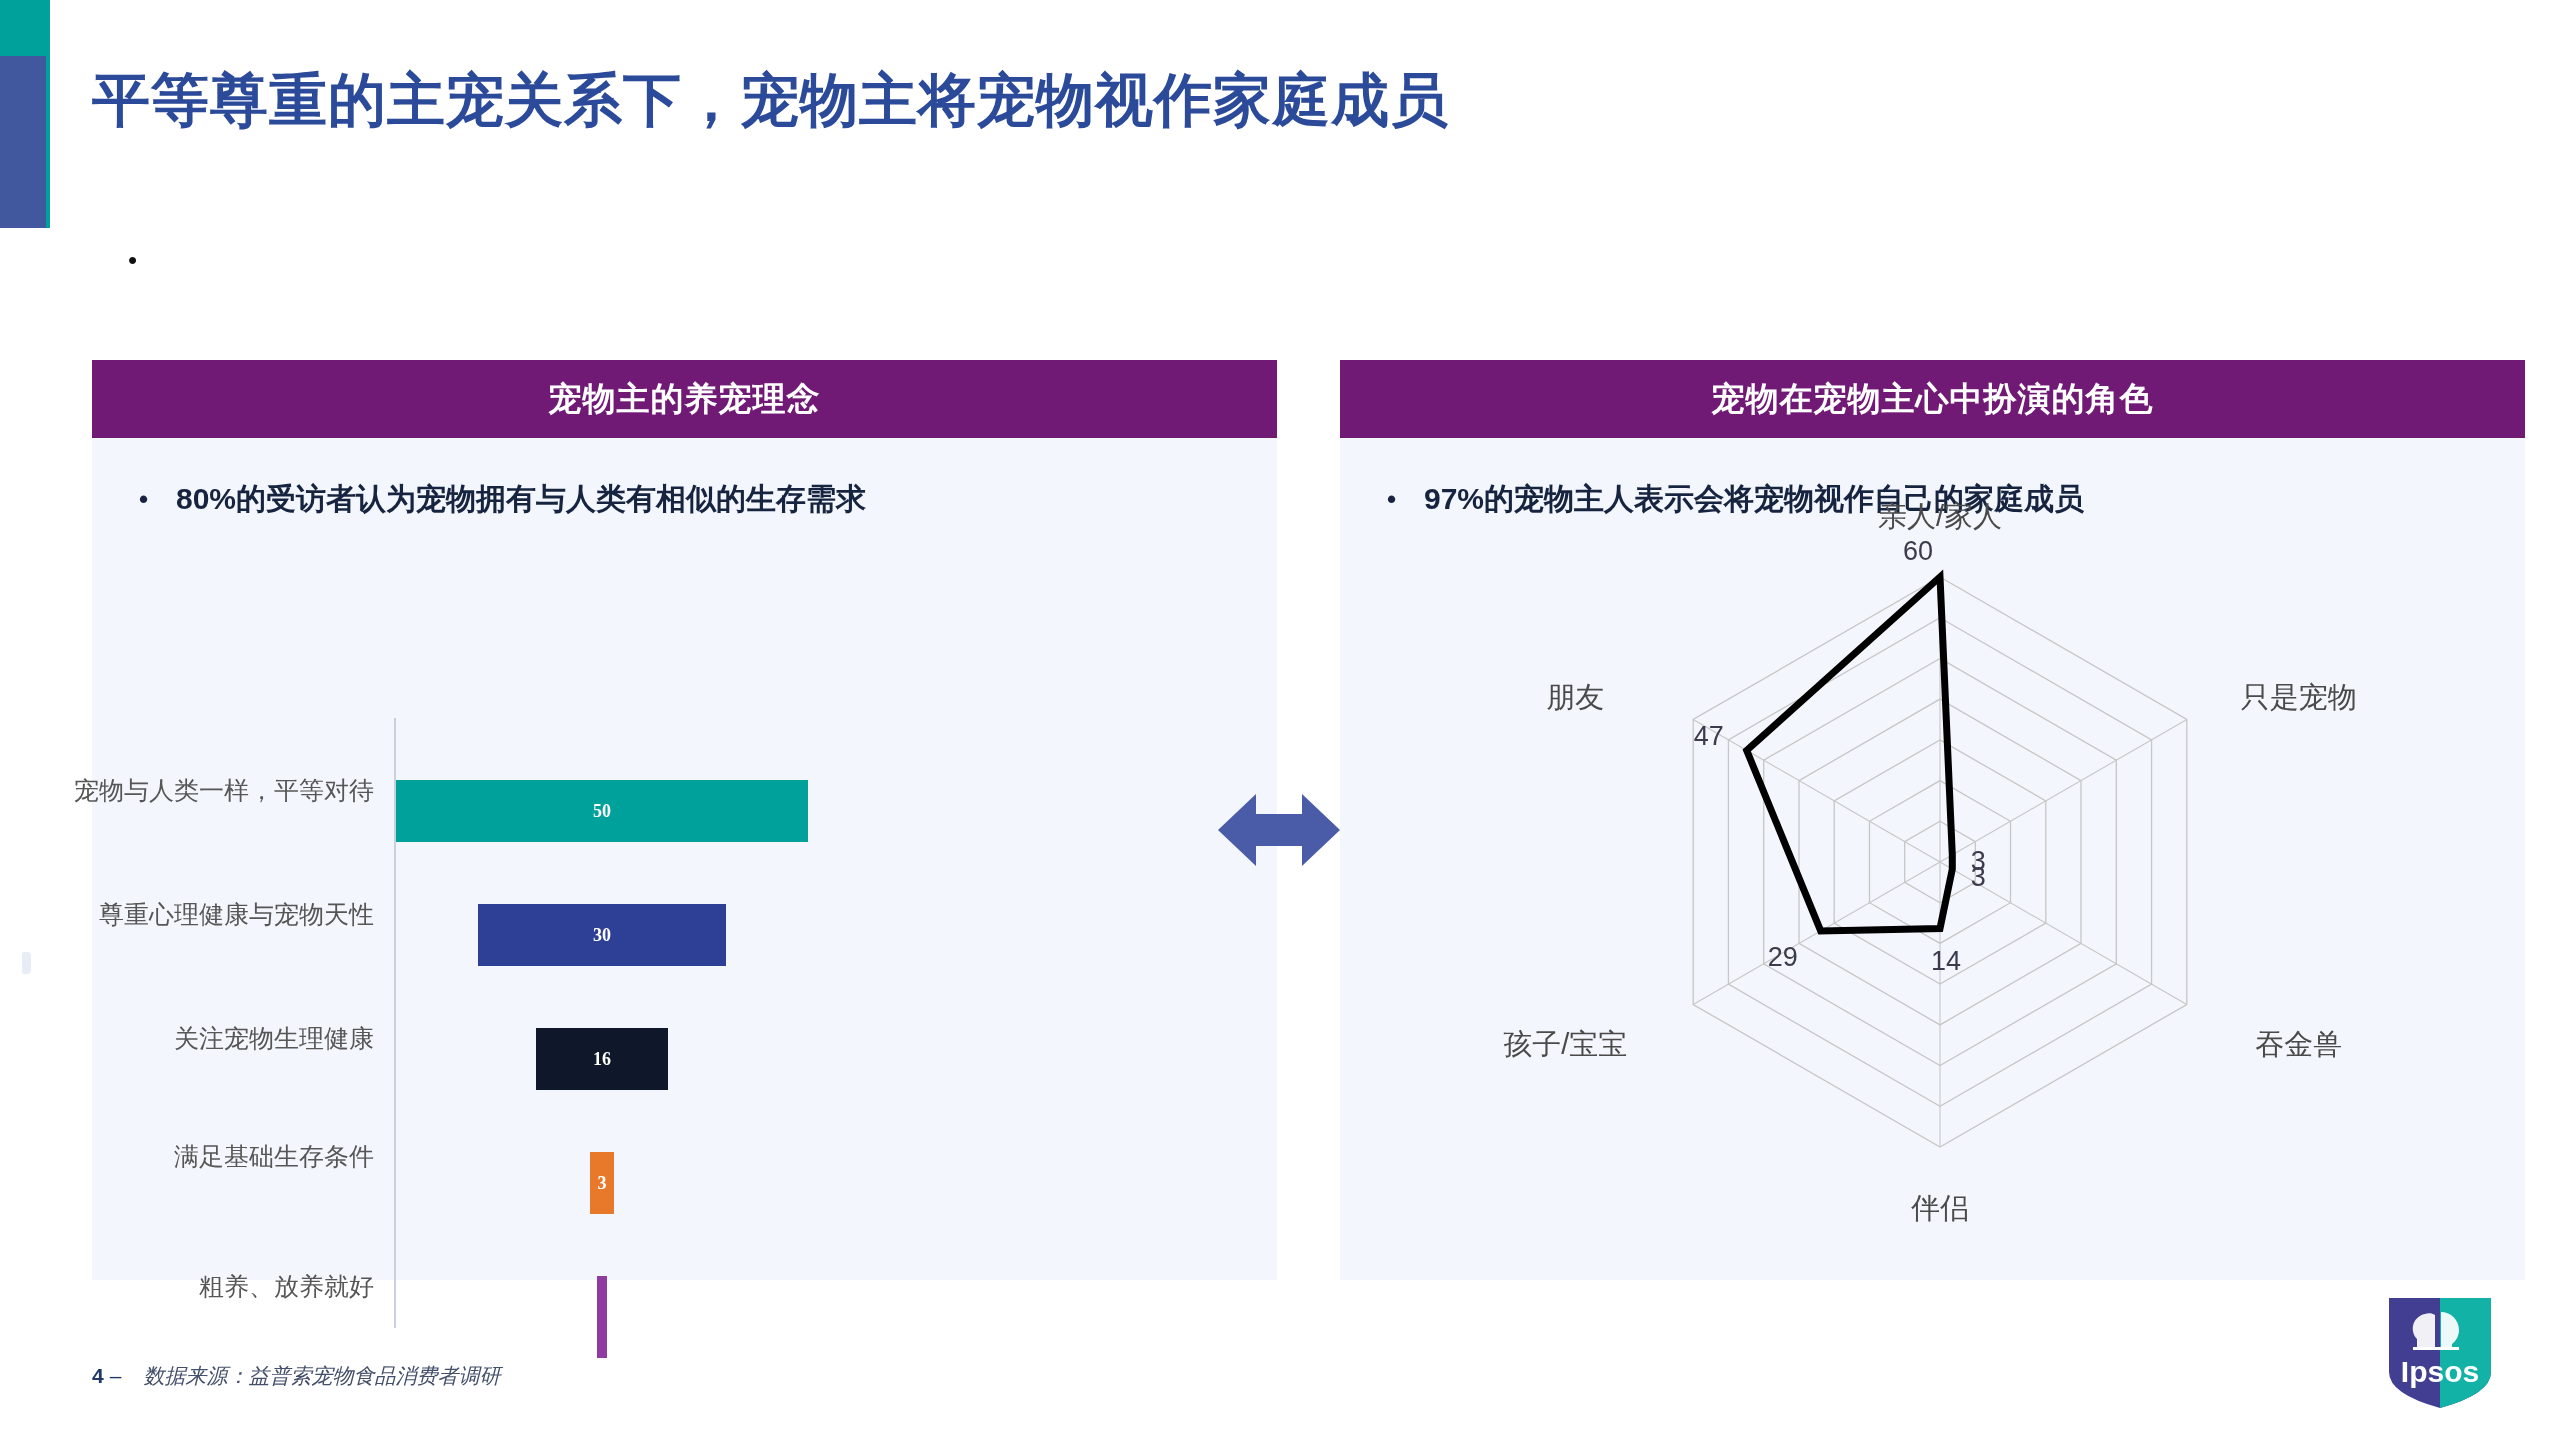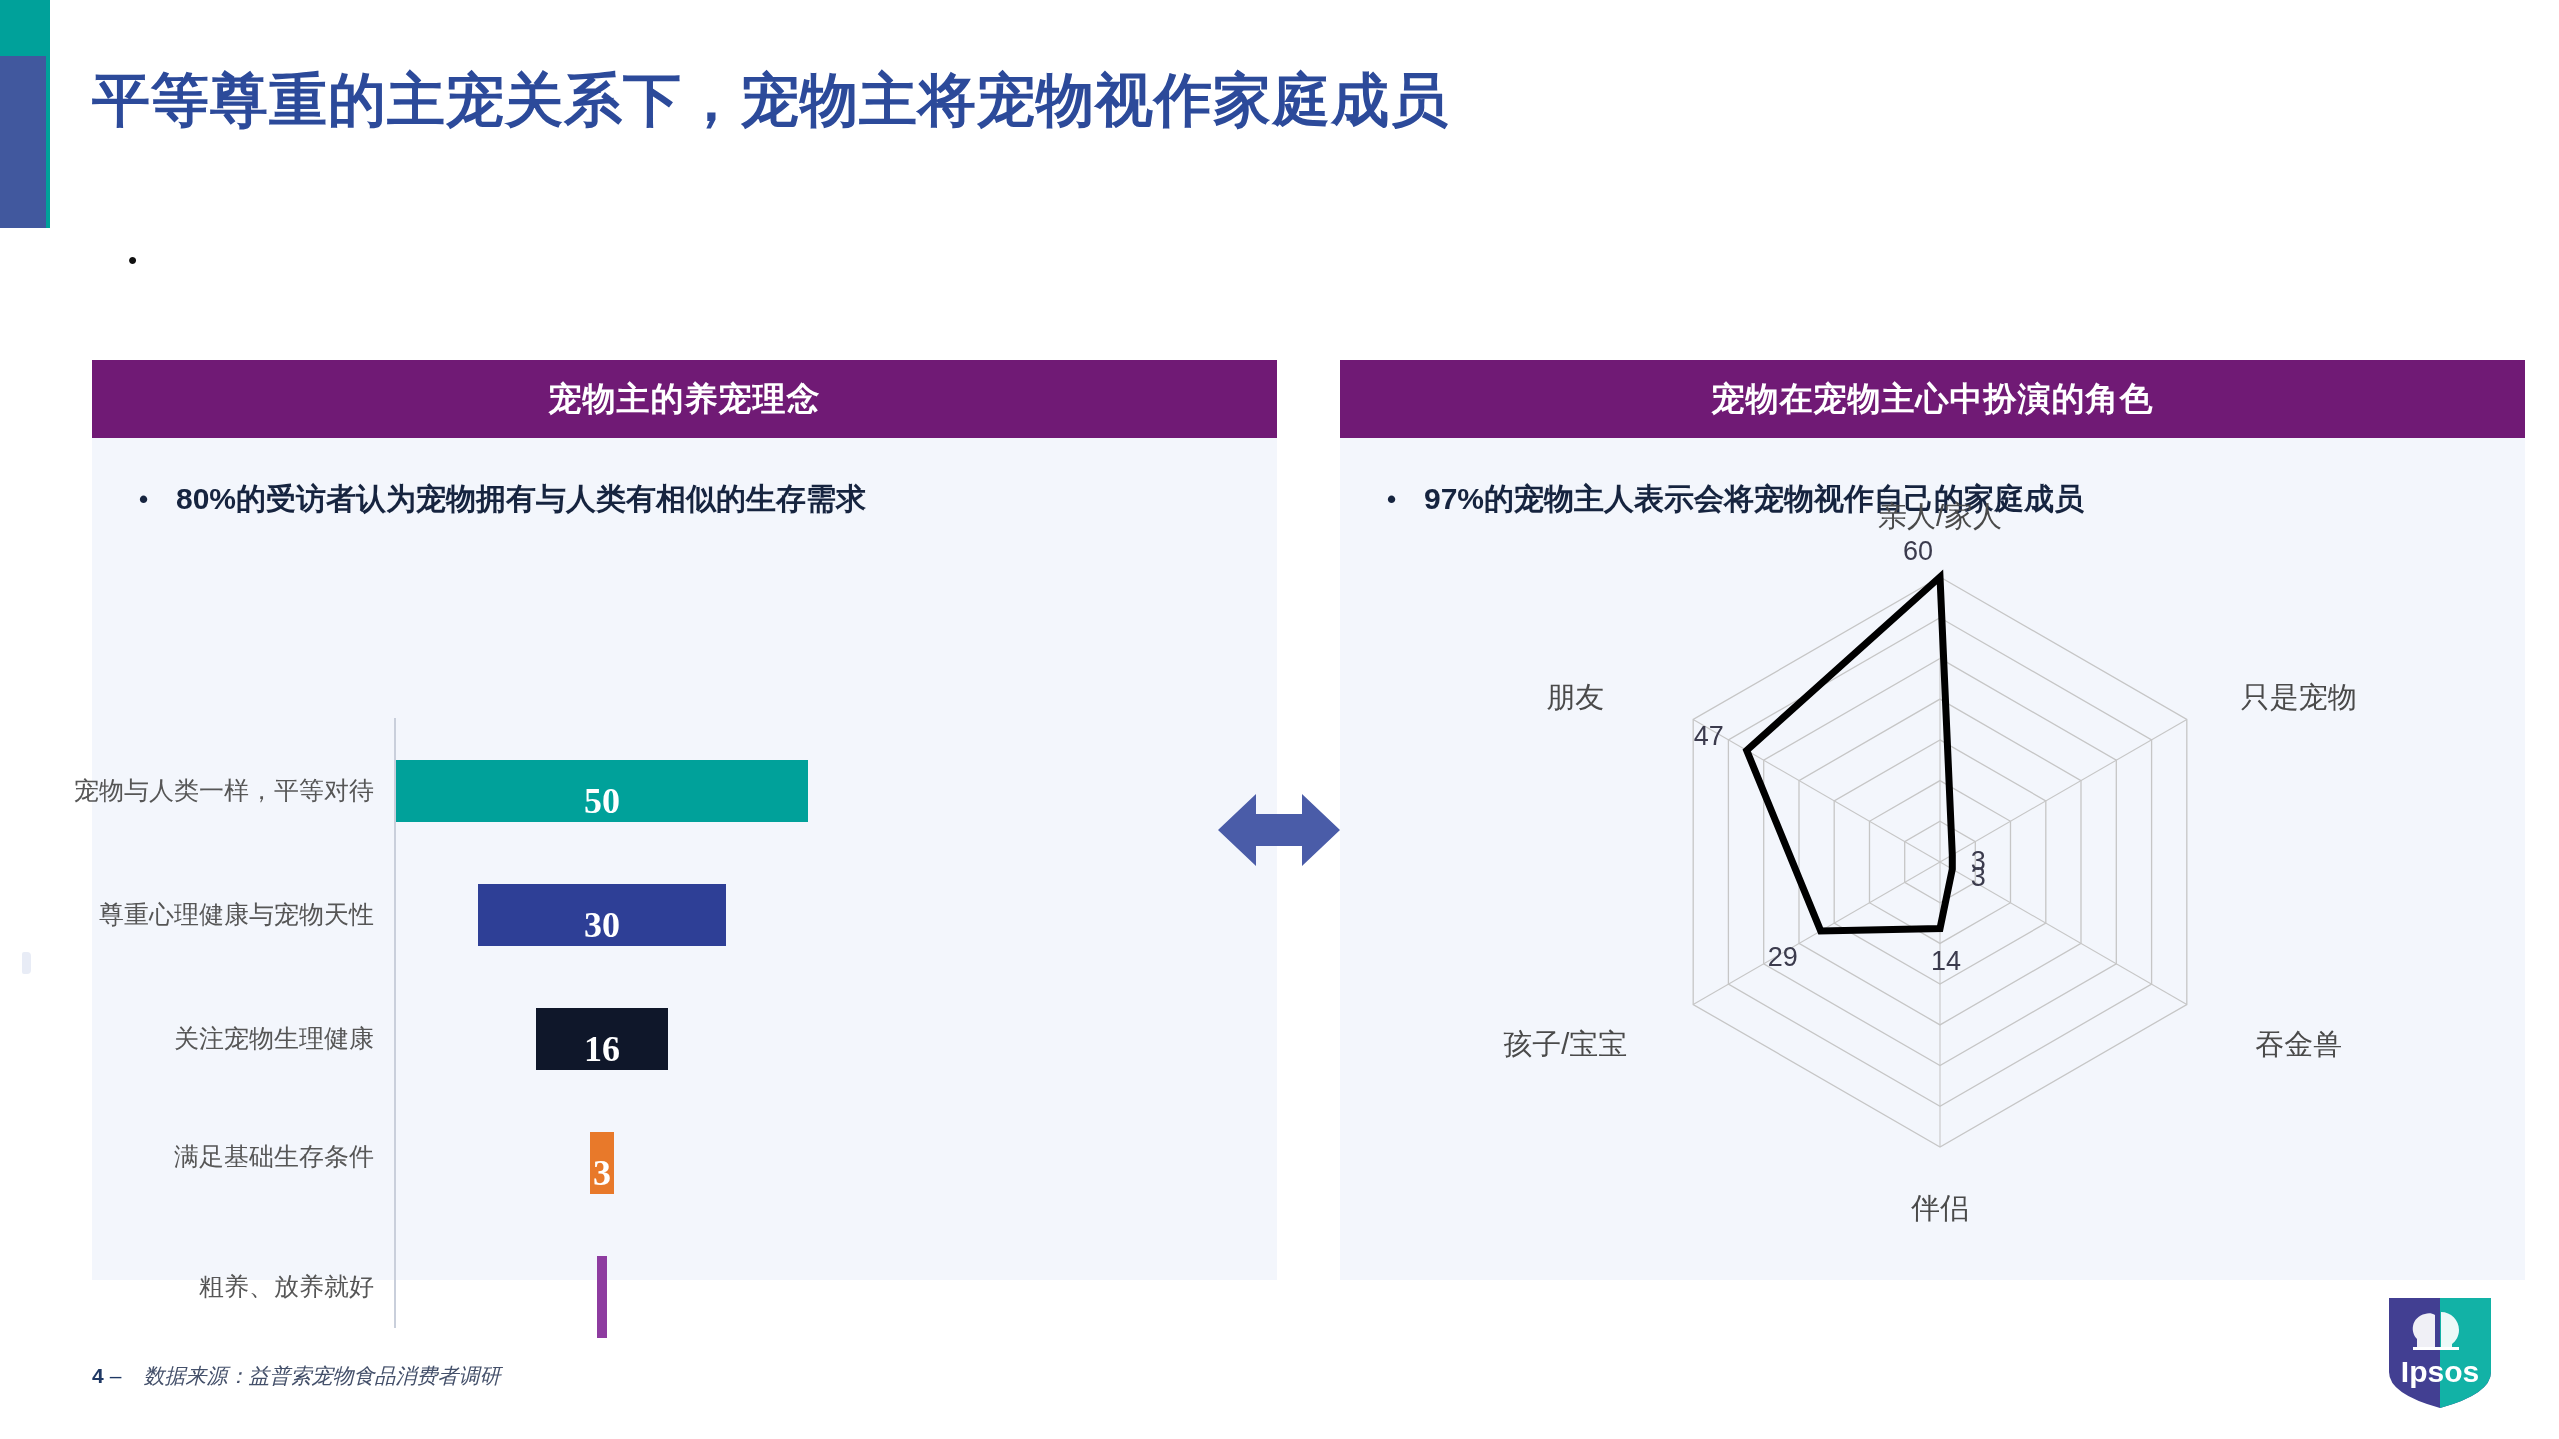--- a/index.html
+++ b/index.html
@@ -128,25 +128,26 @@
     right: 1185px;
     width: 360px;
     text-align: right;
     font-size: 25px;
     color: #565656;
     white-space: nowrap;
   }
   .funnel-bar {
     position: absolute;
     display: flex;
-    align-items: flex-end;
+    align-items: center;
     justify-content: center;
     color: #ffffff;
-    font-size: 36px;
-    font-weight: 700;
+    font-size: 18px;
+    font-weight: 700;
+    margin-top: 20px;
   }
   #funnel-axis {
     position: absolute;
     width: 2px;
     background: #c9cfdb;
   }
 
   
   #exchange-arrow {
     position: absolute;

